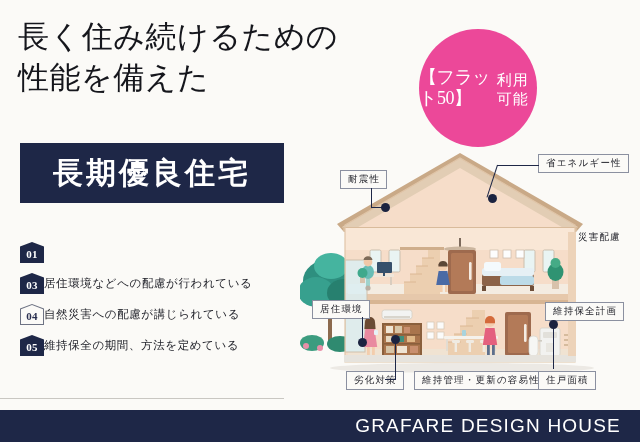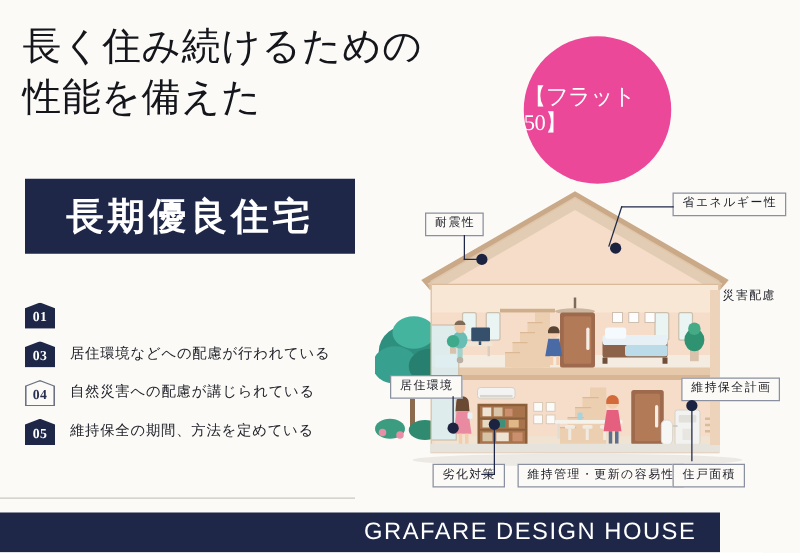--- a/index.html
+++ b/index.html
@@ -54,21 +54,20 @@
   }
   .req-row {
     display: flex;
     align-items: center;
     height: 31px;
   }
   .req-badge {
     position: relative;
     width: 24px; height: 21px;
     flex: 0 0 24px;
-    margin-right: 12px;
   }
   .req-badge .pent {
     position: absolute;
     inset: 0;
     clip-path: polygon(50% 0%, 100% 22%, 100% 100%, 0% 100%, 0% 22%);
   }
   .req-badge.filled .pent { background: #1e2747; }
   .req-badge.outline .pent {
     background: #6d7283;
   }
@@ -159,21 +158,21 @@
     position: absolute;
     left: 0; top: 398px;
     width: 284px; height: 1px;
     background: #c9c7c2;
   }
 
   
   .footer {
     position: absolute;
     left: 0; top: 410px;
-    width: 576px; height: 32px;
+    width: 640px; height: 32px;
     background: #1e2747;
     display: flex;
     align-items: center;
     justify-content: flex-end;
   }
   .footer-brand {
     color: #ffffff;
     font-size: 19px;
     letter-spacing: 1.2px;
     margin-right: 19px;
@@ -225,20 +224,21 @@
         <span class="pent"></span>
         <span class="req-num">05</span>
       </span>
       <span class="req-text">維持保全の期間、方法を定めている</span>
     </div>
 
   </div>
 
   <div class="flat-circle">
     <span class="flat-line1">【フラット50】</span>
+    <span class="flat-line2">利用可能</span>
   </div>
 
   <div class="illus">
     <svg width="340" height="245" viewBox="0 0 340 245" xmlns="http://www.w3.org/2000/svg">
       <defs>
         <clipPath id="houseClip">
           <polygon points="45,75 160,8 275,75 275,212 45,212"></polygon>
         </clipPath>
       </defs>
 

